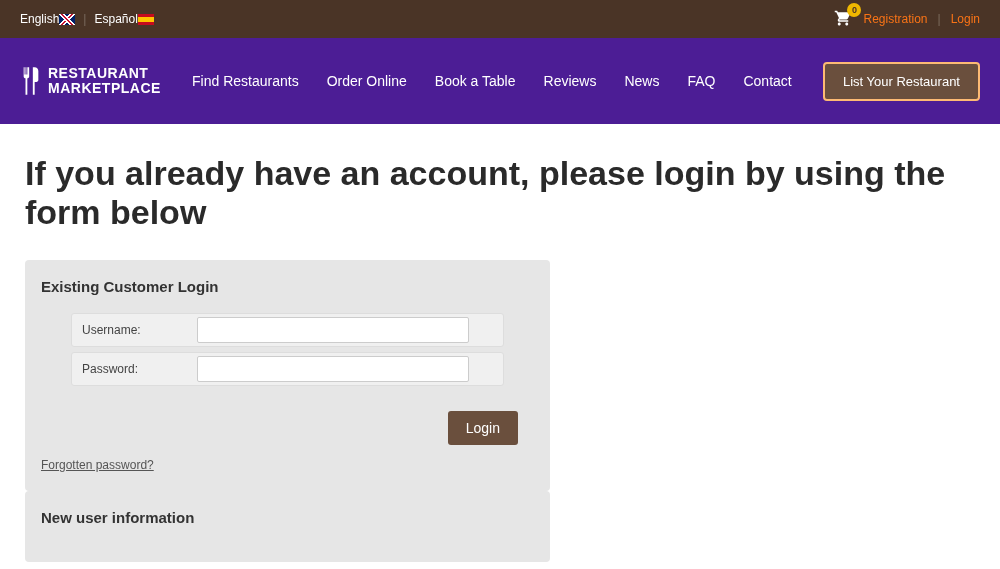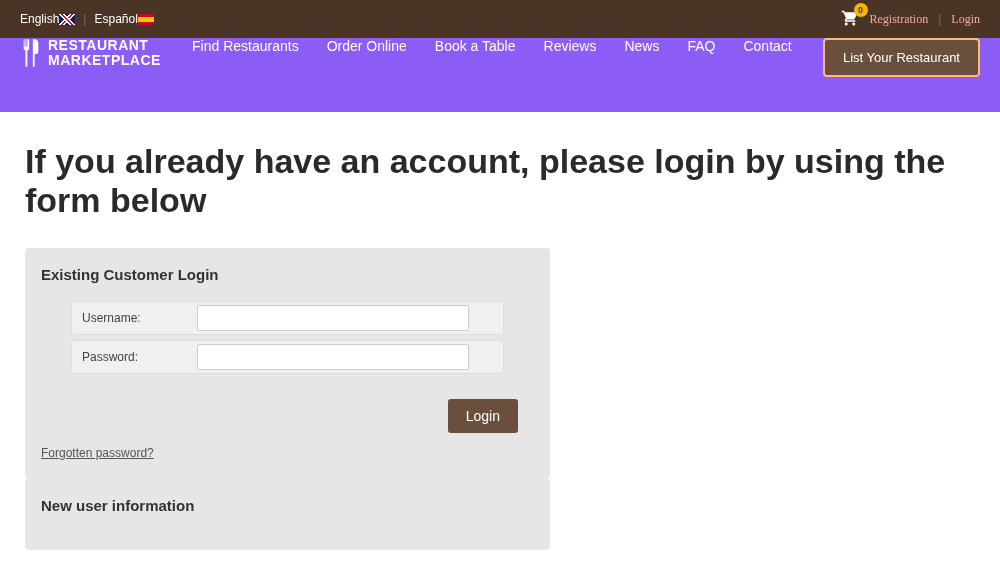--- a/index.html
+++ b/index.html
@@ -9,23 +9,23 @@
 .topbar-left { display: flex; align-items: center; gap: 8px; }
 .lang-link { color: #fff; text-decoration: none; display: flex; align-items: center; cursor: pointer; }
 .lang-sep { color: #7a6a5c; }
 .flag { width: 16px; height: 11px; display: inline-block; }
 .flag-uk { background: linear-gradient(to bottom, #012169 0%, #012169 100%); position: relative; }
 .flag-uk::before { content:""; position:absolute; inset:0; background: linear-gradient(45deg, transparent 40%, #fff 40%, #fff 45%, #c8102e 45%, #c8102e 55%, #fff 55%, #fff 60%, transparent 60%), linear-gradient(-45deg, transparent 40%, #fff 40%, #fff 45%, #c8102e 45%, #c8102e 55%, #fff 55%, #fff 60%, transparent 60%); }
 .flag-es { background: linear-gradient(to bottom, #c60b1e 0%, #c60b1e 25%, #ffc400 25%, #ffc400 75%, #c60b1e 75%); }
 .topbar-right { display: flex; align-items: center; gap: 10px; }
 .cart-wrap { position: relative; cursor: pointer; }
 .cart-badge { position: absolute; top: -6px; right: -8px; background: #f0b800; color: #4a3426; font-size: 9px; font-weight: bold; width: 14px; height: 14px; border-radius: 50%; display: flex; align-items: center; justify-content: center; }
-.top-link { color: #fca5a5; text-decoration: none; cursor: pointer; font-family: Liberation Serif, serif; }
+.top-link { color: #f97316; text-decoration: none; cursor: pointer; }
 
-.mainbar { background: #8b5cf6; height: 74px; display: flex; align-items: flex-start; justify-content: space-between; padding: 0 20px; }
+.mainbar { background: #4c1d95; height: 86px; display: flex; align-items: center; justify-content: space-between; padding: 0 20px; }
 .logo { display: flex; align-items: center; gap: 6px; color: #fff; }
 .logo-text { font-size: 14px; font-weight: 600; letter-spacing: 0.5px; line-height: 1.1; }
 .nav { display: flex; gap: 28px; }
 .nav-item { color: #fff; text-decoration: none; font-size: 14px; cursor: pointer; }
 .cta-button { background: #6a4f3d; border: 2px solid #fdba74; color: #fff; padding: 10px 18px; border-radius: 4px; font-size: 13px; cursor: pointer; }
 
 .content { padding: 30px 25px; }
 .page-title { font-size: 34px; font-weight: 600; color: #2a2a2a; margin-bottom: 28px; }
 
 .panel { background: #e6e6e6; border-radius: 4px; padding: 18px 16px; width: 525px; }

